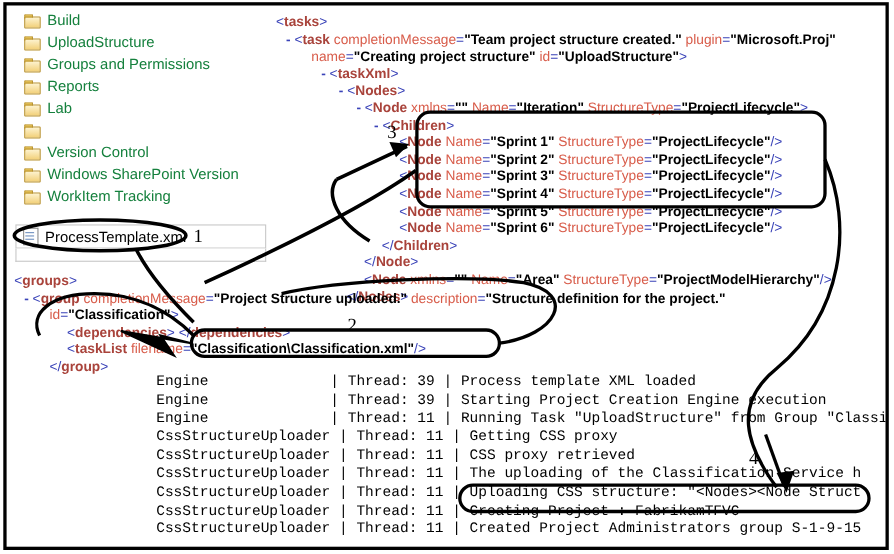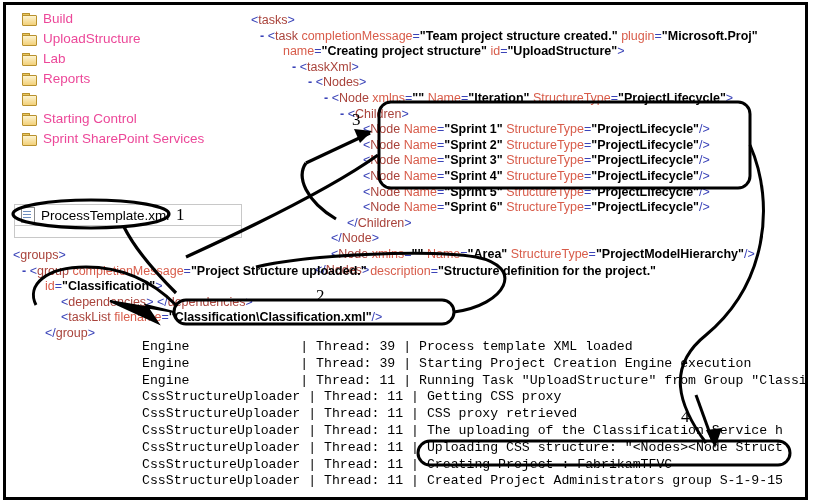--- a/index.html
+++ b/index.html
@@ -5,21 +5,21 @@
   html,body{margin:0;padding:0;background:#ffffff;}
   body{width:813px;height:504px;overflow:hidden;position:relative;
        font-family:"Liberation Sans", sans-serif;color:#000;}
 
   #frame{position:absolute;left:3px;top:2px;width:805px;height:498px;
          border:3px solid #000;box-sizing:border-box;background:#fff;overflow:hidden;}
 
   
   #explorer{position:absolute;left:8px;top:4px;width:240px;}
   .exp-row{height:20px;line-height:20px;display:flex;align-items:center;
-           font-size:13.5px;color:#ec4899;padding-left:8px;white-space:nowrap;}
+           font-size:13.5px;color:#15803d;padding-left:8px;white-space:nowrap;}
   .folder-ico{width:14px;height:12px;margin-right:7px;position:relative;flex:none;}
   .folder-ico .tab{position:absolute;left:0;top:0;width:6px;height:3px;
       background:#e8c55a;border:1px solid #b8912e;border-bottom:none;border-radius:1px 1px 0 0;}
   .folder-ico .body{position:absolute;left:0;top:2px;width:13px;height:9px;
       background:linear-gradient(#fdf3cf,#f2d079);border:1px solid #b8912e;border-radius:1px;}
   .exp-label{font-size:13.5px;}
 
   #file-row{position:absolute;left:8px;top:199px;width:228px;height:22px;
             border:1px solid #c8c8c8;box-sizing:border-box;display:flex;align-items:center;
             padding-left:6px;background:#fff;}
@@ -30,21 +30,21 @@
   .xmlfile-ico .pg{position:absolute;left:0;top:0;width:12px;height:14px;background:#fff;
       border:1px solid #8a8a8a;}
   .xmlfile-ico .ln{position:absolute;left:2px;width:8px;height:1px;background:#6e8fbf;}
 
   
   .code{position:absolute;font-size:12.5px;line-height:15.6px;white-space:pre;
         font-family:"Liberation Sans", sans-serif;}
   #xml-top{left:238px;top:8px;}
   #xml-bot{left:0;top:243px;}
   .br{color:#3a43b8;}         
-  .tg{color:#a9433b;}         
+  .tg{color:#a9433b;font-weight:bold;}         
   .at{color:#d85c4a;}         
   .vl{color:#000;font-weight:bold;}  
   .eq{color:#3a43b8;}
   .mn{color:#3a43b8;font-weight:bold;}  
 
   
   #log{position:absolute;left:136px;top:334px;font-family:"Liberation Mono", monospace;
        font-size:13.2px;line-height:16.8px;white-space:pre;color:#000;}
 
   
@@ -69,48 +69,62 @@
           <span class="tab"></span>
           <span class="body"></span>
         </span>
         <span class="exp-label">UploadStructure</span>
       </div>
       <div class="exp-row">
         <span class="folder-ico">
           <span class="tab"></span>
           <span class="body"></span>
         </span>
-        <span class="exp-label">Lab</span>
+        <span class="exp-label">Groups and Permissions</span>
       </div>
       <div class="exp-row">
         <span class="folder-ico">
           <span class="tab"></span>
           <span class="body"></span>
         </span>
         <span class="exp-label">Reports</span>
       </div>
       <div class="exp-row">
         <span class="folder-ico">
           <span class="tab"></span>
           <span class="body"></span>
         </span>
+        <span class="exp-label">Lab</span>
       </div>
       <div class="exp-row">
         <span class="folder-ico">
           <span class="tab"></span>
           <span class="body"></span>
         </span>
-        <span class="exp-label">Starting Control</span>
       </div>
       <div class="exp-row">
         <span class="folder-ico">
           <span class="tab"></span>
           <span class="body"></span>
         </span>
-        <span class="exp-label">Sprint SharePoint Services</span>
+        <span class="exp-label">Version Control</span>
+      </div>
+      <div class="exp-row">
+        <span class="folder-ico">
+          <span class="tab"></span>
+          <span class="body"></span>
+        </span>
+        <span class="exp-label">Windows SharePoint Version</span>
+      </div>
+      <div class="exp-row">
+        <span class="folder-ico">
+          <span class="tab"></span>
+          <span class="body"></span>
+        </span>
+        <span class="exp-label">WorkItem Tracking</span>
       </div>
     </div>
 
   <div id="file-row">
     <span class="xmlfile-ico">
       <span class="pg"></span>
       <span class="ln" style="top:4px"></span>
       <span class="ln" style="top:7px"></span>
       <span class="ln" style="top:10px"></span>
     </span>

